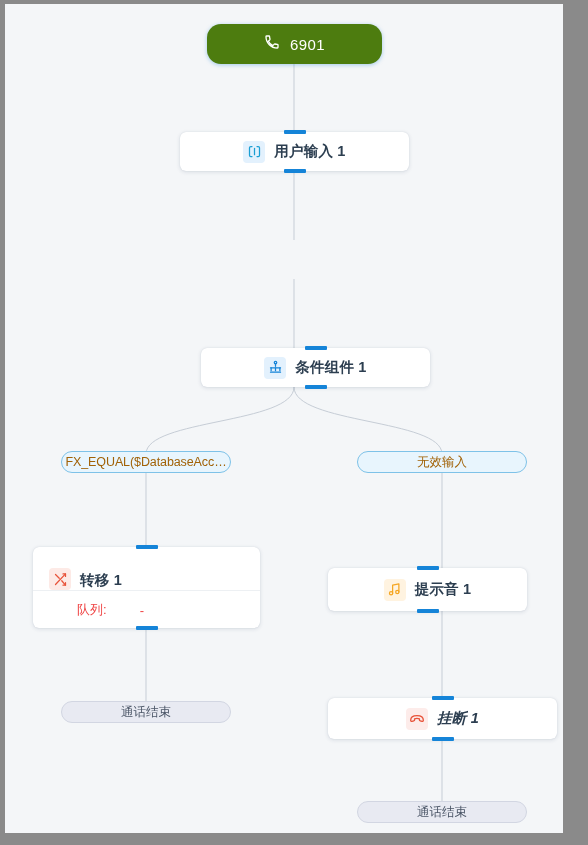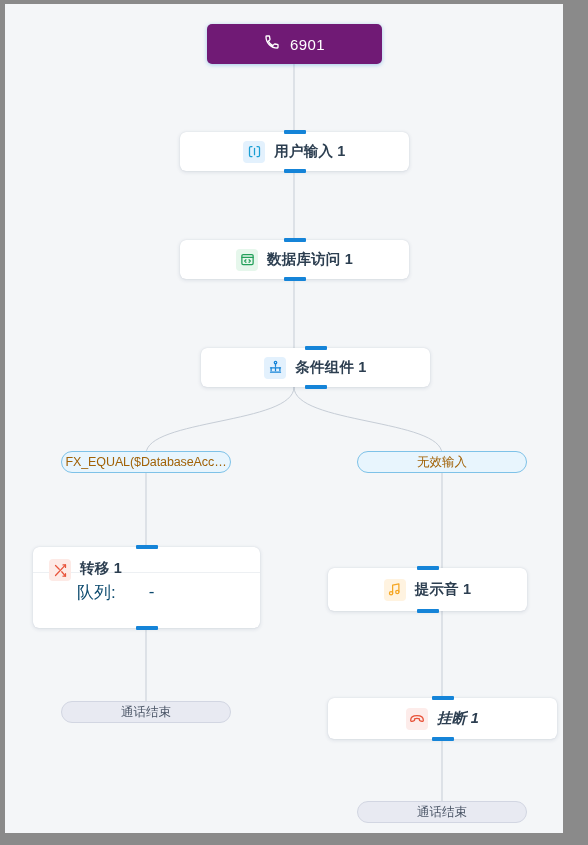--- a/index.html
+++ b/index.html
@@ -92,53 +92,53 @@
   .chip-red    { background: #fdecea; }
   .chip-pink   { background: #fdeae6; }
 
   
   .start-node {
     position: absolute;
     left: 202px;
     top: 20px;
     width: 175px;
     height: 40px;
-    background: #701a75;
-    border-radius: 5px;
+    background: #4d7c0f;
+    border-radius: 14px;
     box-shadow: 0 1px 4px rgba(11,122,209,0.35);
   }
   .start-node .node-row { gap: 10px; }
   .start-title {
     font-size: 15px;
     color: #ffffff;
     font-weight: 400;
     letter-spacing: .4px;
   }
 
   
   .card-head {
-    height: 26px;
-    display: flex;
-    align-items: flex-start;
+    height: 44px;
+    display: flex;
+    align-items: flex-end;
     gap: 9px;
-    padding: 12px 16px;
+    padding: 0 16px;
     border-bottom: 1px solid #edf0f3;
     box-sizing: border-box;
   }
   .card-head .node-title { font-size: 14.5px; }
   .card-body {
     height: 38px;
     display: flex;
     align-items: center;
     padding: 0 16px;
     box-sizing: border-box;
   }
   .card-field {
-    font-size: 17px;
-    color: #0c4a6e;
+    font-size: 13px;
+    color: #ef4444;
     white-space: nowrap;
     padding-left: 28px;
   }
 
   
   .pill {
     position: absolute;
     box-sizing: border-box;
     height: 22px;
     display: flex;
@@ -217,35 +217,20 @@
             <path d="M8 4H6a2 2 0 0 0-2 2v12a2 2 0 0 0 2 2h2"></path>
             <path d="M16 4h2a2 2 0 0 1 2 2v12a2 2 0 0 1-2 2h-2"></path>
             <line x1="12" y1="7" x2="12" y2="17"></line>
           </svg>
         </span>
         <span class="node-title">用户输入 1</span>
       </div>
       <span class="stub bottom"></span>
     </div>
 
-    <div class="node" style="left:175px; top:236px; width:229px; height:39px;">
-      <span class="stub top"></span>
-      <div class="node-row">
-        <span class="icon-chip chip-green">
-          <svg width="15" height="15" viewBox="0 0 24 24" fill="none" stroke="#22a05a" stroke-width="2" stroke-linecap="round" stroke-linejoin="round">
-            <rect x="3" y="4" width="18" height="16" rx="2"></rect>
-            <line x1="3" y1="8.5" x2="21" y2="8.5"></line>
-            <polyline points="9.5,12.5 7.5,14.5 9.5,16.5"></polyline>
-            <polyline points="14.5,12.5 16.5,14.5 14.5,16.5"></polyline>
-          </svg>
-        </span>
-        <span class="node-title">数据库访问 1</span>
-      </div>
-      <span class="stub bottom"></span>
-    </div>
 
     <div class="node" style="left:175px; top:344px; width:229px; height:39px;margin-left:21px;">
       <span class="stub top"></span>
       <div class="node-row">
         <span class="icon-chip chip-blue">
           <svg width="15" height="15" viewBox="0 0 24 24" fill="none" stroke="#1584d8" stroke-width="2" stroke-linecap="round" stroke-linejoin="round">
             <circle cx="12" cy="4" r="2"></circle>
             <line x1="12" y1="6" x2="12" y2="10"></line>
             <line x1="4" y1="12.5" x2="20" y2="12.5"></line>
             <line x1="5" y1="12.5" x2="5" y2="17"></line>

